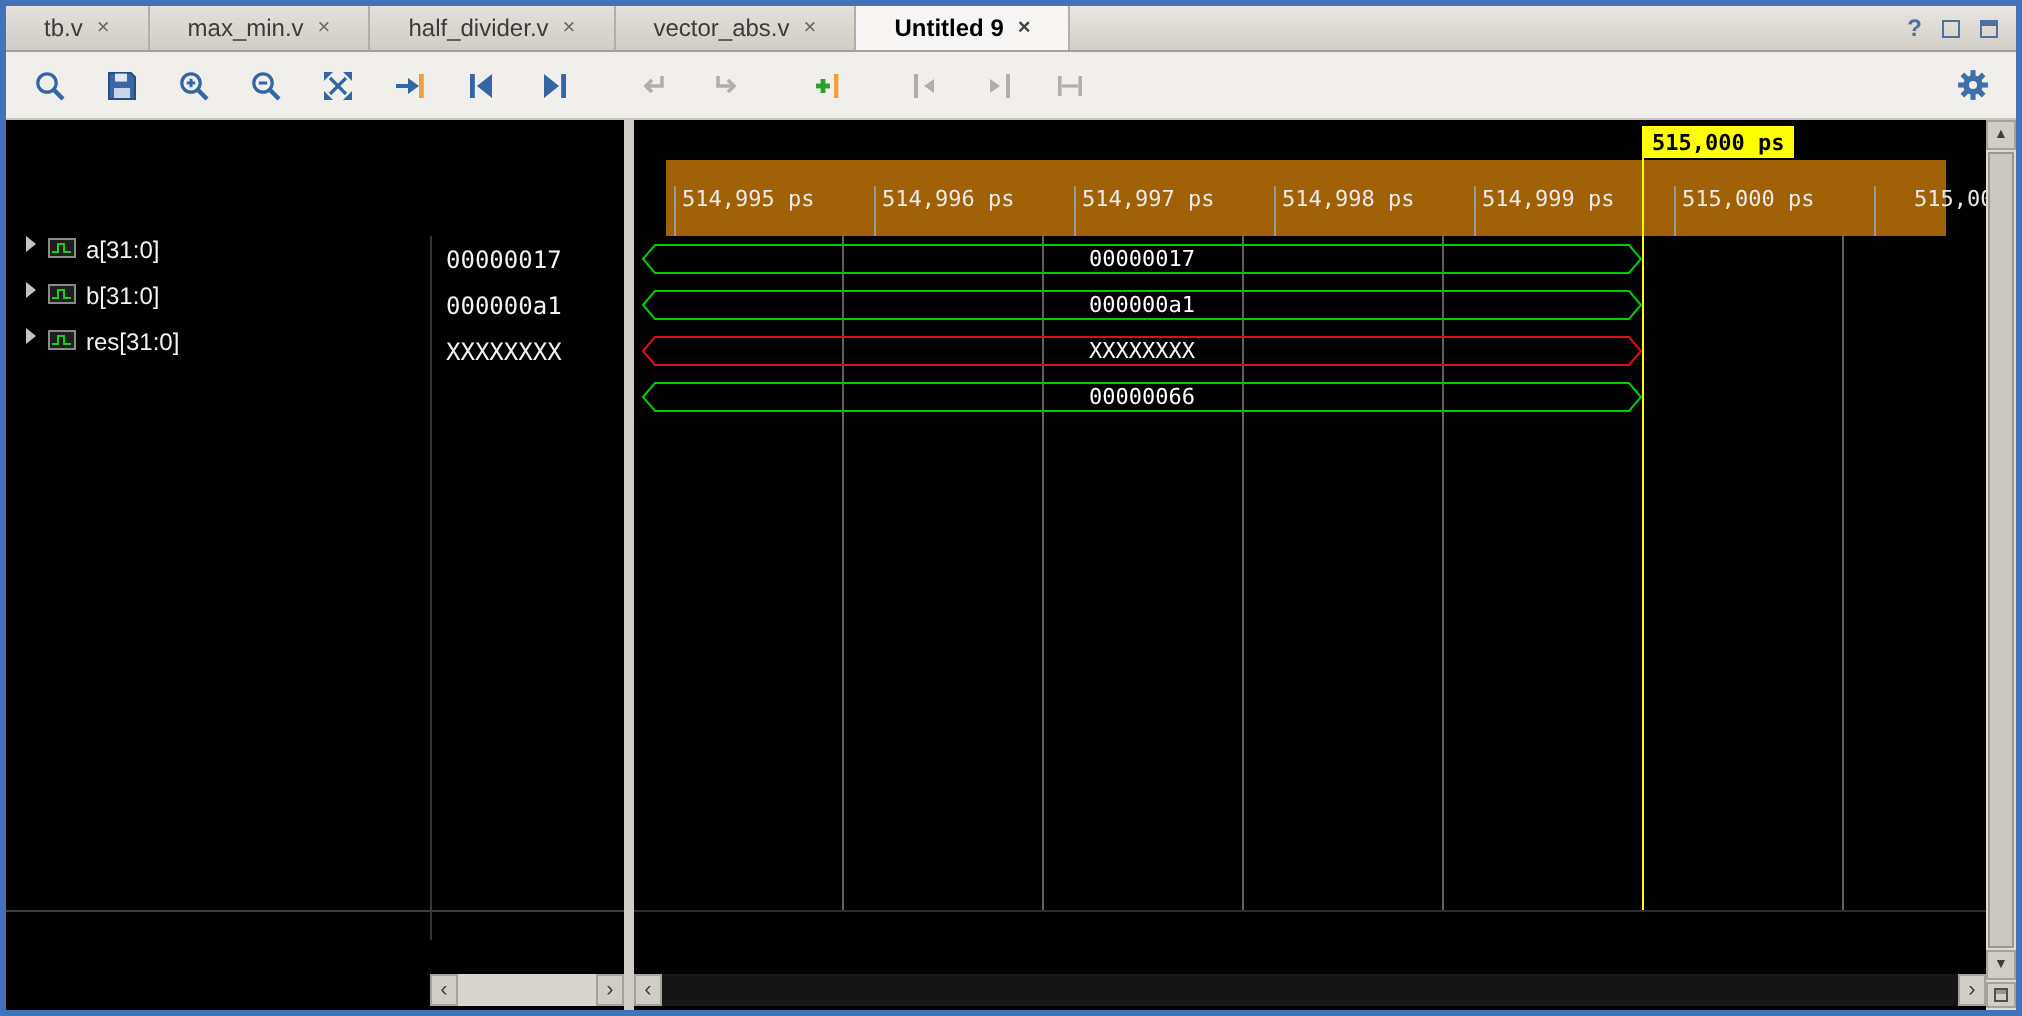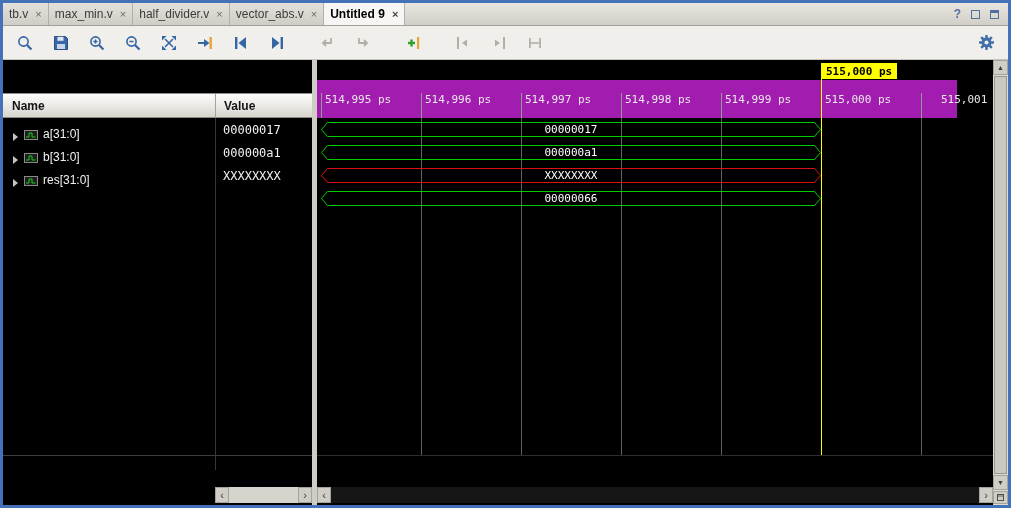--- a/index.html
+++ b/index.html
@@ -11,21 +11,21 @@
   }
 
   
   .tabbar{
     position:absolute; left:0; top:0; width:1005px; height:23px;
     background:linear-gradient(#e9e6e1,#d2cfc8);
     border-bottom:1px solid #a39f99;
     display:flex; align-items:stretch;
   }
   .tab{
-    display:flex; align-items:center; padding:0 6px;
+    display:flex; align-items:center; padding:0 19px;
     border-right:1px solid #b2afa8; font-size:12px; color:#3c3c3c;
     cursor:default; background:linear-gradient(#e4e1dc,#d0cdc6);
   }
   .tab.active{ background:#f7f6f4; font-weight:bold; color:#000; }
   .tab-close{ margin-left:7px; font-size:11px; color:#6d6a64; line-height:1; }
   .tab.active .tab-close{ color:#444; }
   .tabbar-right{ margin-left:auto; display:flex; align-items:center; gap:10px; padding-right:9px; }
   .help-glyph{ color:#51709e; font-weight:bold; font-size:12px; }
   .winbox{ width:9px; height:9px; border:1px solid #51709e; display:inline-block; }
   .winbox.max{ box-shadow:inset 0 2px 0 #51709e; }
@@ -53,42 +53,42 @@
     border-top:1px solid #8e8b86; border-bottom:1px solid #8e8b86;
     display:flex; align-items:center; font-size:12px; font-weight:bold; color:#141414;
   }
   .hdr-name{ width:212px; padding-left:9px; }
   .hdr-value{ padding-left:8px; border-left:1px solid #a5a29c; height:100%; display:flex; align-items:center; flex:1; }
   .rows{ position:absolute; left:0; top:58px; width:309px; }
   .sig-row{ height:23px; display:flex; align-items:center; color:#f2f2f2; font-size:12px; }
   .chev{ width:0; height:0; margin-left:10px;
          border-left:5px solid #c4c4c4; border-top:4px solid transparent; border-bottom:4px solid transparent; }
   .sig-icon{ margin:0 5px 0 6px; display:flex; }
-  .name-cell{ width:212px; display:flex; align-items:flex-end; height:100%; }
+  .name-cell{ width:212px; display:flex; align-items:flex-start; height:100%; }
   .value-cell{ padding-left:8px; font-family:"DejaVu Sans Mono", monospace; font-size:12px; color:#f2f2f2; }
   .col-divider{ position:absolute; left:212px; top:58px; height:352px; width:1px; background:#373737; }
   .left-sep{ position:absolute; left:0; top:395px; width:309px; height:1px; background:#3d3d3d; }
   .left-hscroll{
     position:absolute; left:212px; top:427px; width:97px; height:16px;
     background:#d7d4ce; display:flex; align-items:center; justify-content:space-between;
   }
   .sbtn{ width:14px; height:16px; background:#d0cdc7; border:1px solid #a5a29c;
          display:flex; align-items:center; justify-content:center;
          font-size:11px; color:#3e3e3e; line-height:1; }
 
   
   .splitter{ position:absolute; left:309px; top:0; width:5px; height:445px; background:#cfccc6; }
 
   
   .wave-panel{ position:absolute; left:314px; top:0; width:676px; height:445px; background:#000; overflow:hidden; }
   .cursor-badge{
     position:absolute; top:3px; height:16px; background:#ffff00; color:#000;
     font:bold 11px "DejaVu Sans Mono", monospace; padding:2px 5px 0; z-index:5; white-space:nowrap;
   }
-  .ruler{ position:absolute; left:0; top:20px; width:640px; height:38px; background:#a21caf; }
+  .ruler{ position:absolute; left:16px; top:20px; width:640px; height:38px; background:#a16207; }
   .tick{
     position:absolute; top:13px; height:25px; border-left:1px solid #989898; padding-left:3px;
     color:#eaeaea; font:11px "DejaVu Sans Mono", monospace; white-space:nowrap;
   }
   #wave-svg{ position:absolute; left:0; top:58px; }
   .wave-body-sep{ position:absolute; left:0; top:395px; width:676px; height:1px; background:#2e2e2e; }
   .cursor-line{ position:absolute; top:19px; height:376px; width:1px; background:#ffff00; z-index:4; }
   .wave-hscroll{
     position:absolute; left:0; top:427px; width:676px; height:16px; background:#161616;
     display:flex; align-items:center; justify-content:space-between;
@@ -247,24 +247,20 @@
         <circle cx="8" cy="8" r="4.6" fill="#3f6ea8"></circle>
         <circle cx="8" cy="8" r="1.9" fill="#f1efeb"></circle>
       </svg>
     </button>
   </div>
 
   <div class="main">
 
     <div class="left-panel">
       <div class="left-top-strip"></div>
-      <div class="header-row">
-        <span class="hdr-name">Name</span>
-        <span class="hdr-value">Value</span>
-      </div>
       <div class="rows">
         <div class="sig-row">
           <span class="name-cell">
             <span class="chev"></span>
             <span class="sig-icon">
               <svg width="14" height="12" viewBox="0 0 14 12">
                   <rect x="0.5" y="1.5" width="13" height="9" fill="#1e1e1e" stroke="#8a8a8a"></rect>
                   <path d="M2 8 h3 v-4 h3 v4 h3.5" stroke="#17d117" fill="none"></path>
                 </svg>
             </span>

